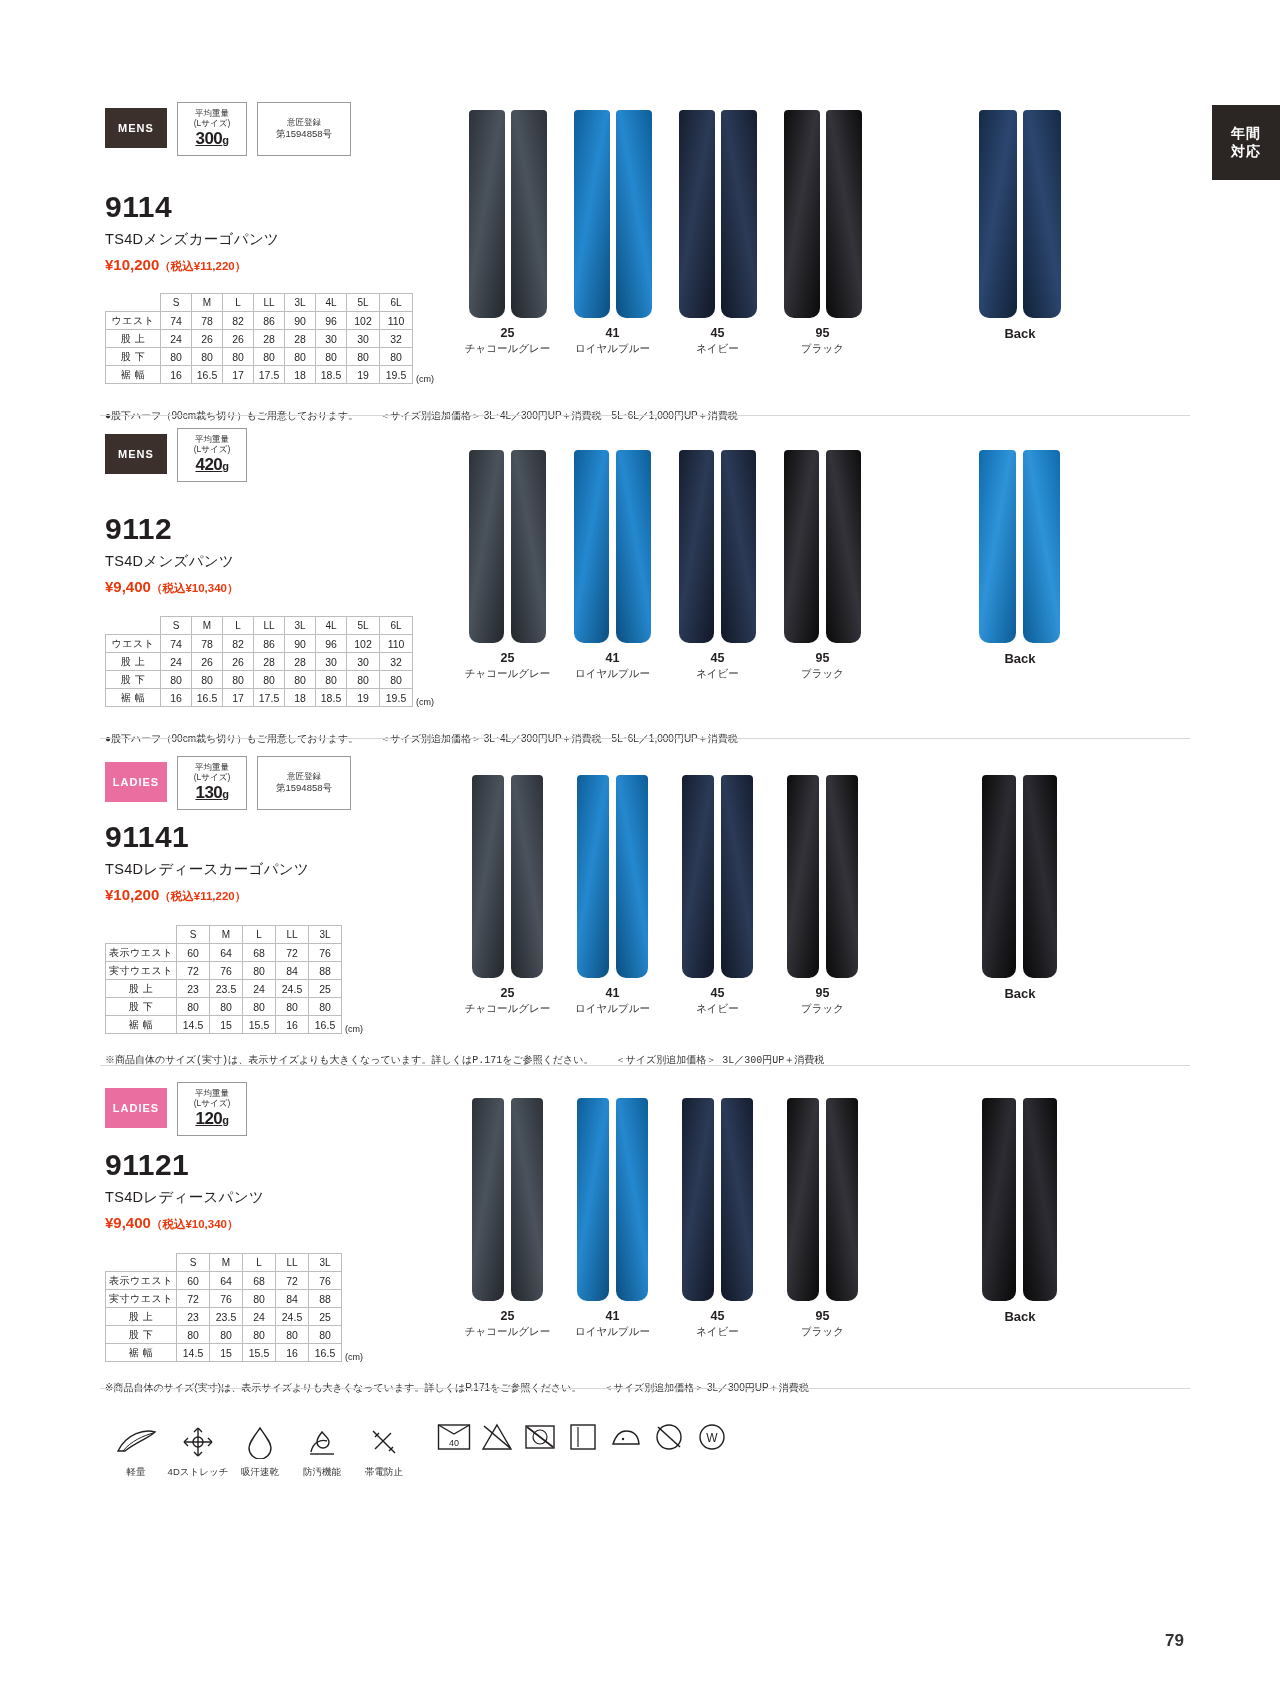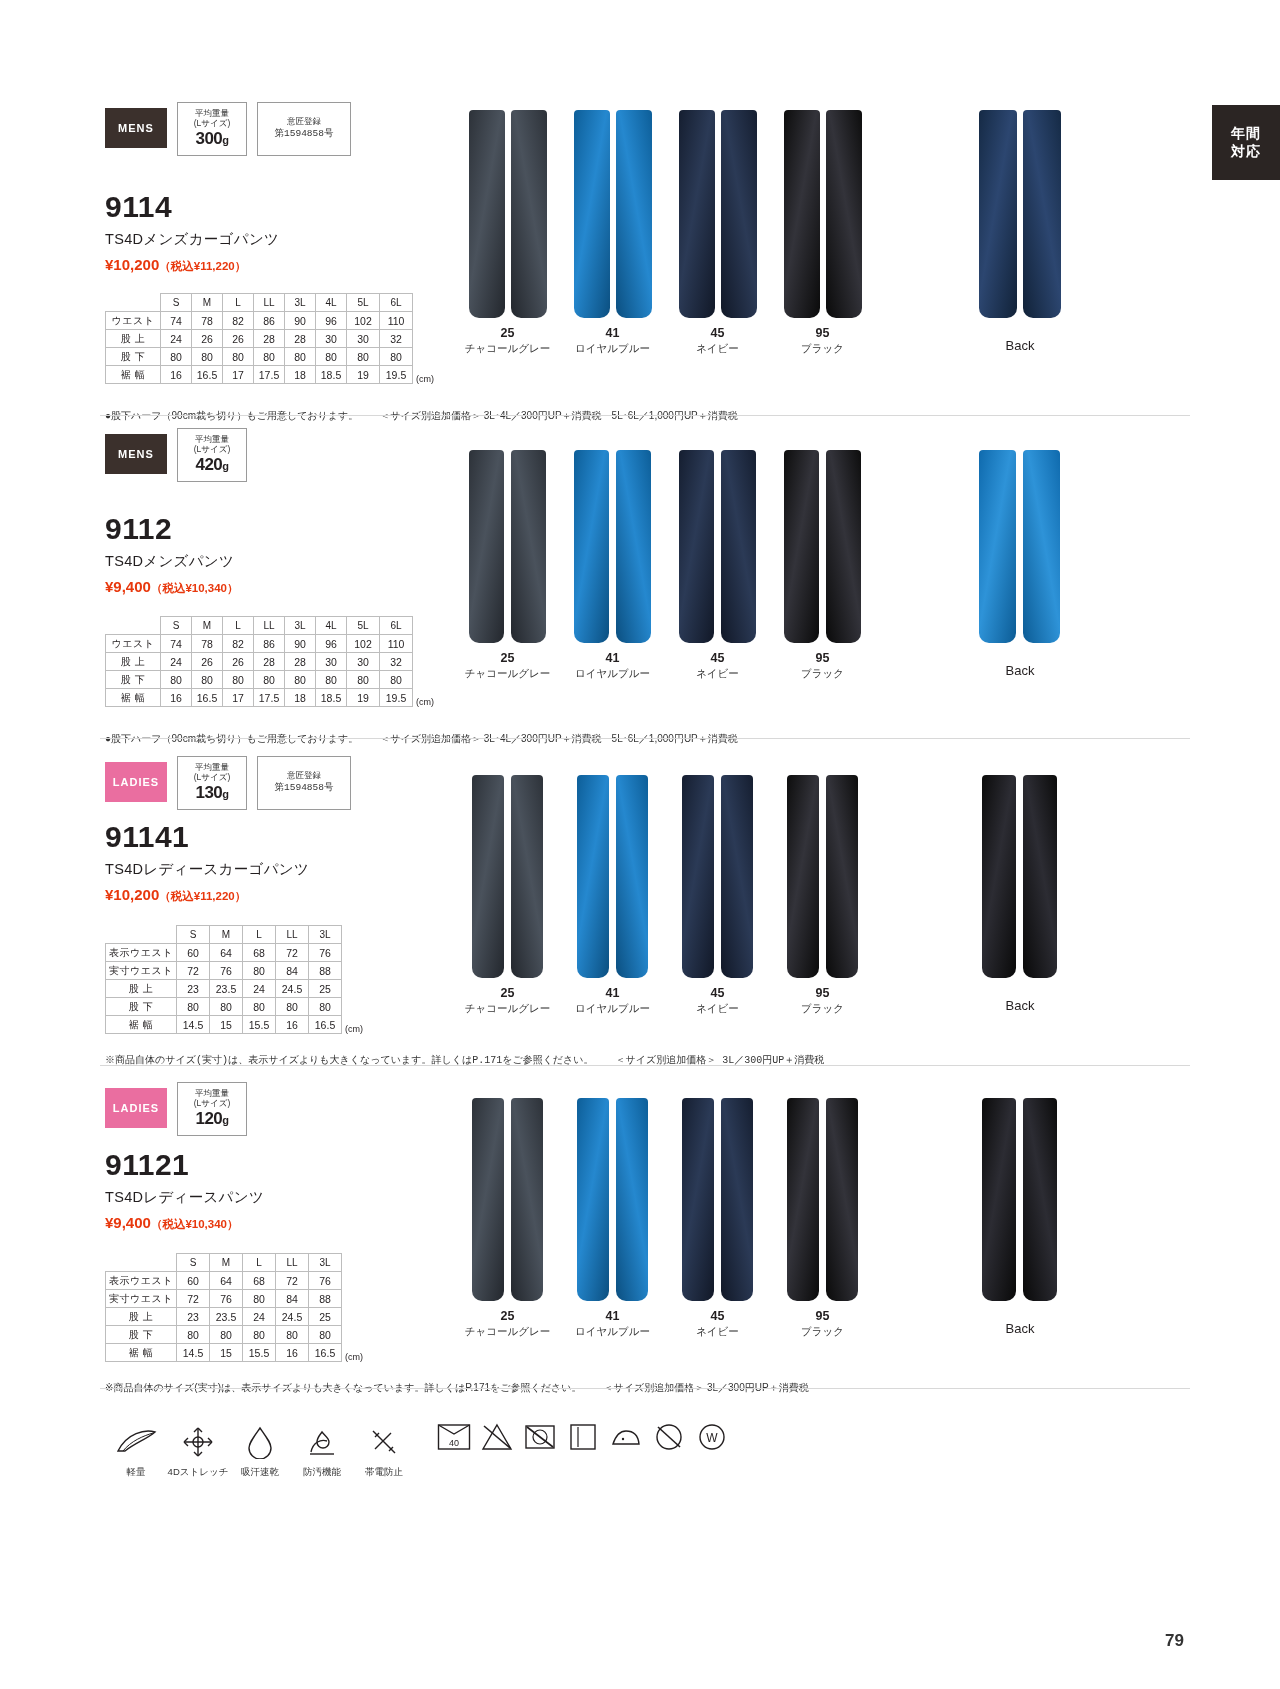--- a/index.html
+++ b/index.html
@@ -29,26 +29,26 @@
     color:#fff;font-size:11px;font-weight:bold;letter-spacing:1px;
   }
   .cat-mens{background:#3b302c;}
   .cat-ladies{background:#ea6ea0;}
   .weight-box{
     margin-left:10px;border:1px solid #9a9a9a;width:68px;height:52px;
     display:flex;flex-direction:column;align-items:center;justify-content:center;
     background:#fff;margin-top:-6px;
   }
   .weight-box .wl{font-size:8.5px;line-height:1.15;text-align:center;color:#333;}
-  .weight-box .wv{font-size:17px;font-weight:bold;letter-spacing:-0.5px;}
+  .weight-box .wv{font-size:17px;font-weight:bold;letter-spacing:-0.5px;text-decoration:underline;}
   .weight-box .wv small{font-size:11px;font-weight:bold;}
   .reg-box{
     margin-left:10px;border:1px solid #9a9a9a;width:92px;height:52px;
     display:flex;flex-direction:column;align-items:center;justify-content:center;
-    background:#fff;margin-top:-6px;font-family:Liberation Mono, monospace;
+    background:#fff;margin-top:-6px;
   }
   .reg-box .r1{font-size:8.5px;color:#333;line-height:1.3;}
   .reg-box .r2{font-size:9.5px;color:#333;line-height:1.3;}
 
   
   .code{font-size:30px;font-weight:bold;letter-spacing:0.5px;}
   .pname{font-size:14.5px;margin-top:6px;letter-spacing:0.3px;}
   .price{font-size:15px;color:#e8380d;margin-top:7px;font-weight:bold;}
   .price small{font-size:11.5px;}
 
@@ -64,21 +64,21 @@
   .cm{font-size:9px;margin-left:3px;}
 
   .note{font-size:10px;color:#333;margin-top:8px;line-height:1.6;}
   .note .sep{display:inline-block;width:22px;}
 
   
   .shots{position:absolute;display:flex;}
   .shot{position:relative;text-align:center;}
   .shot .cap-num{font-size:12.5px;font-weight:bold;margin-top:6px;}
   .shot .cap-name{font-size:10.5px;margin-top:2px;color:#333;}
-  .shot .cap-back{font-size:13px;font-weight:normal;margin-top:18px;}
+  .shot .cap-back{font-size:13px;font-weight:bold;margin-top:6px;}
 
   .pants{position:relative;margin:0 auto;}
   .leg{position:absolute;top:0;border-radius:4px 4px 10px 10px;}
 
   
   .icon-row{position:absolute;left:105px;top:1420px;display:flex;align-items:flex-start;}
   .feat{width:62px;text-align:center;}
   .feat .glyph{height:44px;display:flex;align-items:center;justify-content:center;}
   .feat .lbl{font-size:9.5px;color:#333;margin-top:2px;}
   .care-row{display:flex;align-items:center;margin-left:22px;gap:9px;}

